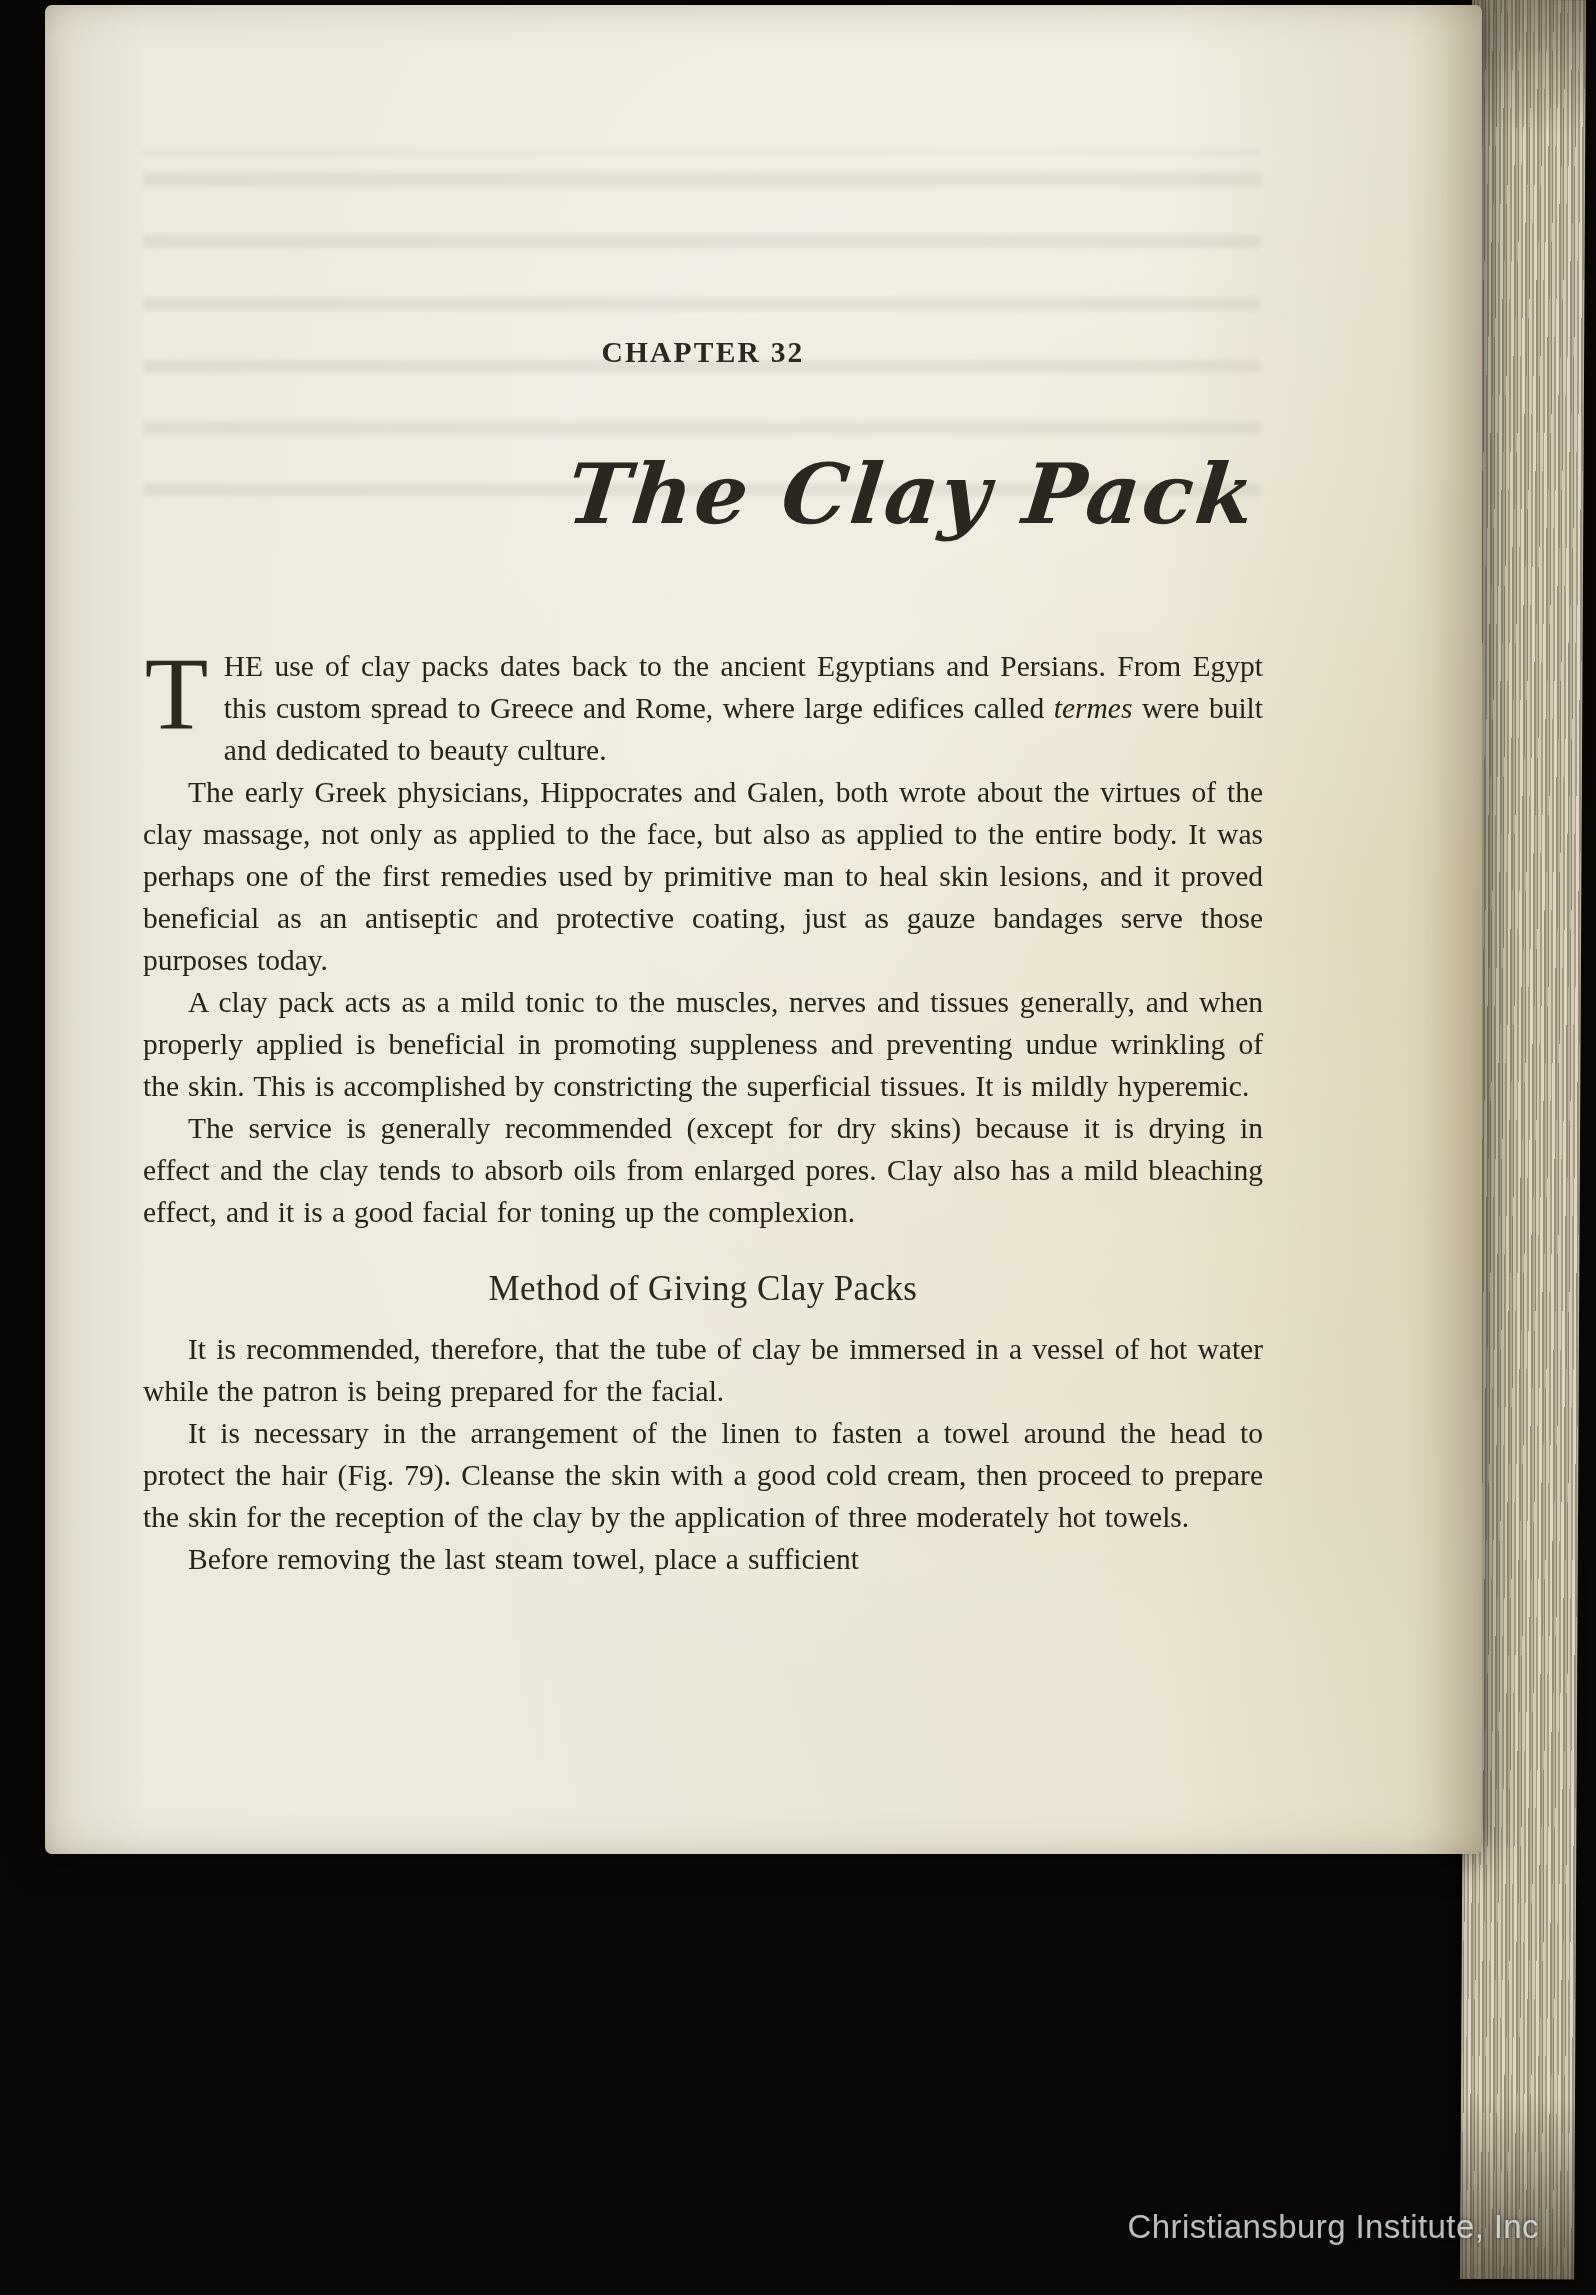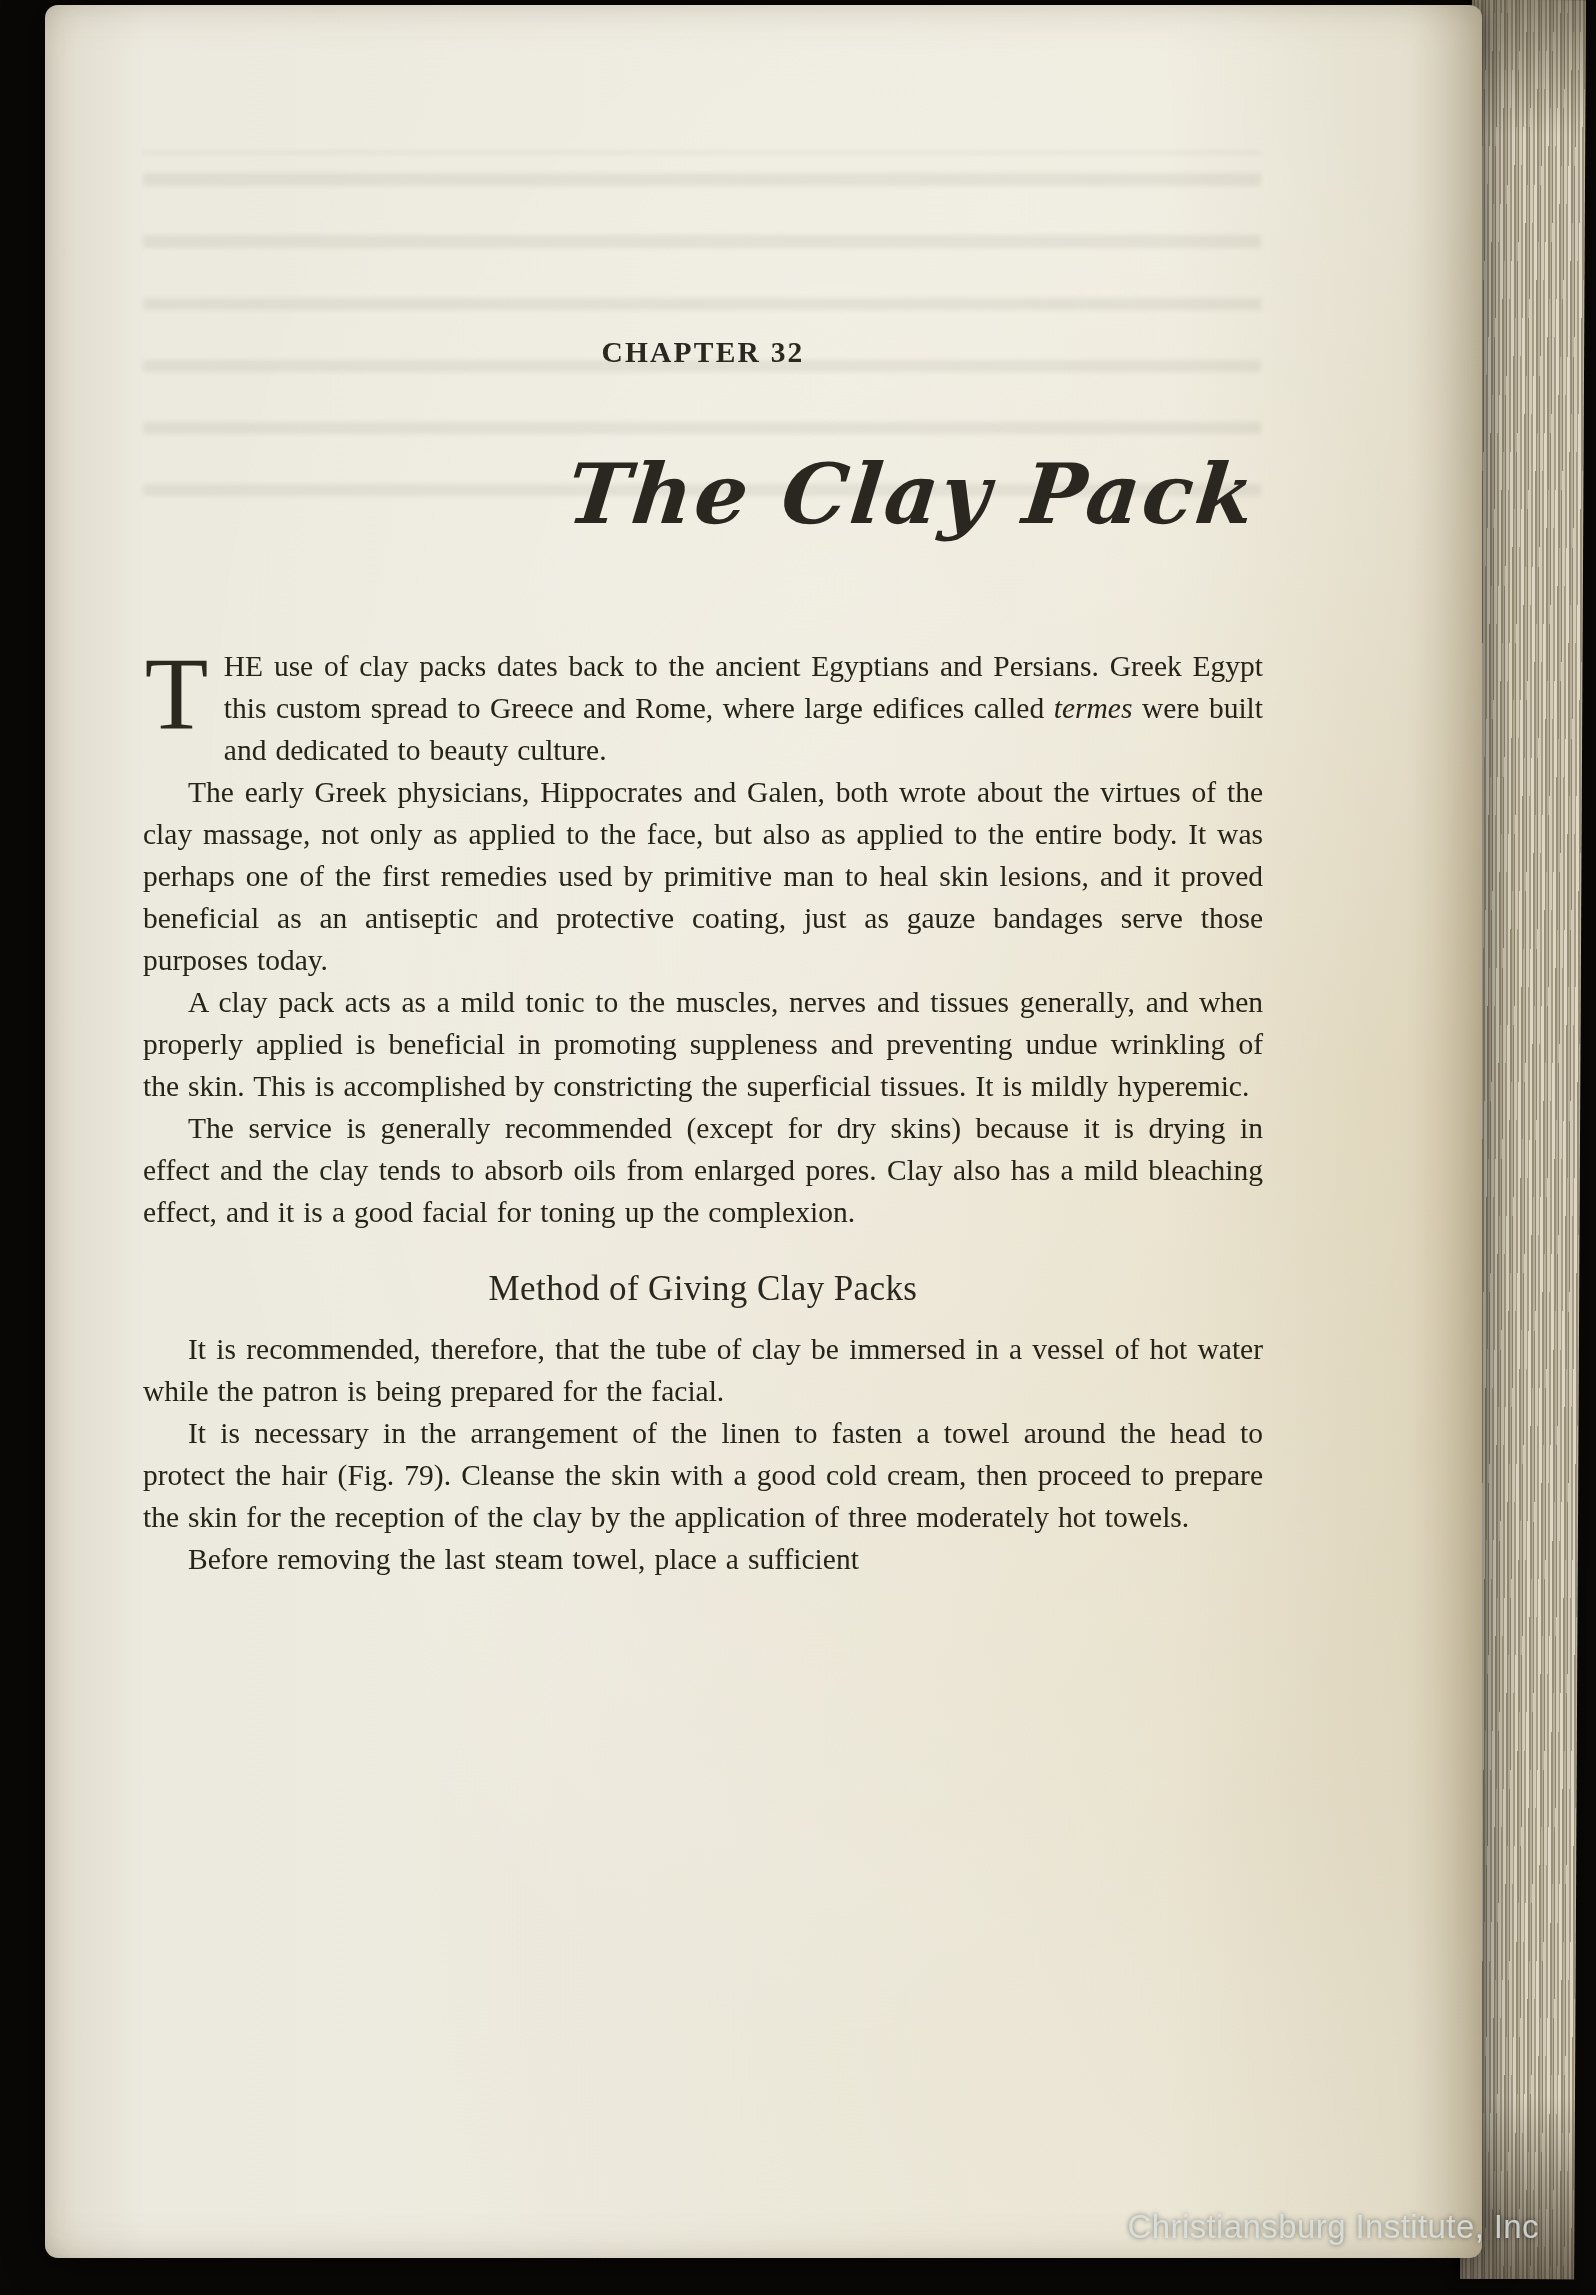--- a/index.html
+++ b/index.html
@@ -24,27 +24,27 @@
         #b9b099 0 1.7px, #8e8570 1.7px 2.6px, #d2cab5 2.6px 5.2px,
         #a59c85 5.2px 7px, #ded7c3 7px 9.5px, #978e77 9.5px 11.3px);
     transform:rotate(.3deg);
     box-shadow:-5.2px 0 12px rgba(0,0,0,.7);
   }
 
   
   .paper {
     position:absolute;
     left:45px; top:5.2px;
-    width:1437px; height:2253px;
+    width:1437px; height:1849px;
     background:
       radial-gradient(ellipse at 55% 38%, rgba(255,255,255,.28), rgba(255,255,255,0) 62%),
       radial-gradient(ellipse at 92% 48%, rgba(196,164,92,.14), rgba(196,164,92,0) 55%),
       radial-gradient(ellipse at 88% 82%, rgba(180,150,80,.10), rgba(180,150,80,0) 50%),
       linear-gradient(90deg, #dfdacb, #ece9de 7%, #efecdf 78%, #e4dfce 95%, #d2cab4);
-    border-radius:13px;
+    border-radius:7px;
     box-shadow:
       0 0 39px rgba(0,0,0,.65),
       inset -29.5px 0 61px -22.5px rgba(92,76,48,.38),
       inset 12px 0 35px -17.3px rgba(70,60,40,.30);
     padding-left: 28px;
   }
 
   
   .bleed {
     position:absolute;
@@ -145,21 +145,21 @@
   <div class="paper">
 
     <div class="bleed"></div>
 
     <div class="text-block">
 
       <div class="chapter">CHAPTER 32</div>
 
       <div class="title">The Clay Pack</div>
 
-      <p class="para first"><span class="dropcap">T</span><span>HE use of clay packs dates back to the ancient Egyptians and Persians. Greek Egypt this custom spread to Greece and Rome, where large edifices called </span><i>termes</i><span> were built and dedicated to beauty culture.</span></p>
+      <p class="para first"><span class="dropcap">T</span><span>HE use of clay packs dates back to the ancient Egyptians and Persians. From Egypt this custom spread to Greece and Rome, where large edifices called </span><i>termes</i><span> were built and dedicated to beauty culture.</span></p>
 
       <p class="para">The early Greek physicians, Hippocrates and Galen, both wrote about the virtues of the clay massage, not only as applied to the face, but also as applied to the entire body. It was perhaps one of the first remedies used by primitive man to heal skin lesions, and it proved beneficial as an antiseptic and protective coating, just as gauze bandages serve those purposes today.</p>
       <p class="para">A clay pack acts as a mild tonic to the muscles, nerves and tissues generally, and when properly applied is beneficial in promoting suppleness and preventing undue wrinkling of the skin. This is accomplished by constricting the superficial tissues. It is mildly hyperemic.</p>
       <p class="para">The service is generally recommended (except for dry skins) because it is drying in effect and the clay tends to absorb oils from enlarged pores. Clay also has a mild bleaching effect, and it is a good facial for toning up the complexion.</p>
 
       <h2 class="section-heading">Method of Giving Clay Packs</h2>
 
       <p class="para">It is recommended, therefore, that the tube of clay be immersed in a vessel of hot water while the patron is being prepared for the facial.</p>
       <p class="para">It is necessary in the arrangement of the linen to fasten a towel around the head to protect the hair (Fig. 79). Cleanse the skin with a good cold cream, then proceed to prepare the skin for the reception of the clay by the application of three moderately hot towels.</p>
       <p class="para">Before removing the last steam towel, place a sufficient</p>

